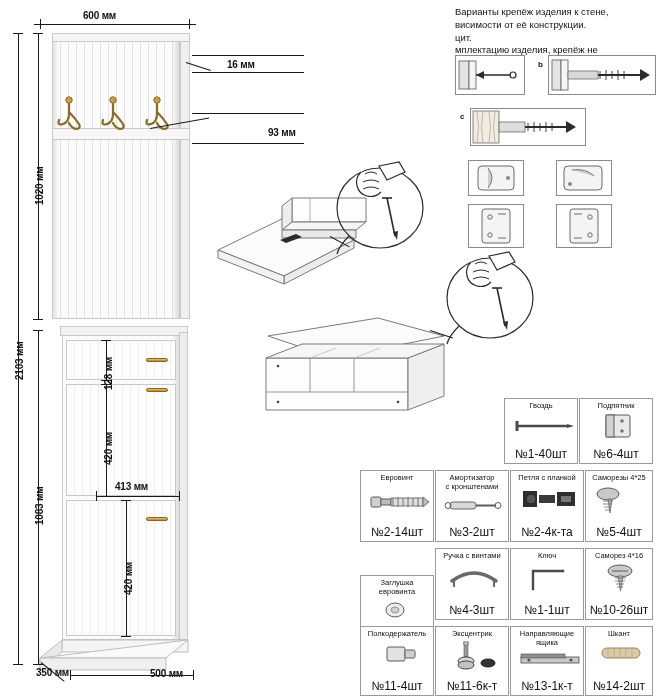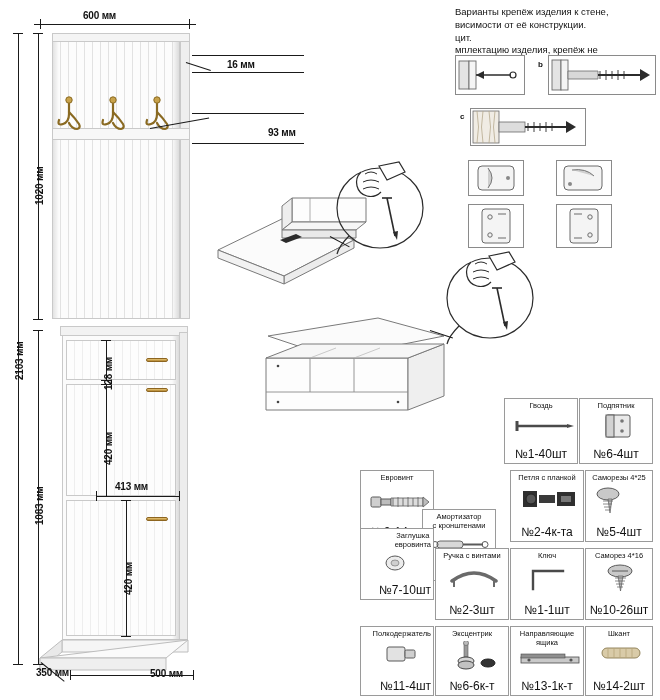--- a/index.html
+++ b/index.html
@@ -400,21 +400,21 @@
         <rect x="6" y="10" width="10" height="10" rx="1.5" fill="#cfcfcf" stroke="#5a5a5a"></rect>
         <rect x="16" y="12" width="10" height="6" fill="#bdbdbd" stroke="#5a5a5a"></rect>
         <path d="M26 11 l32 0 l0 8 l-32 0 z" fill="#ddd" stroke="#5a5a5a" stroke-width="0.8"></path>
         <path d="M28 11 l0 8 M33 10 l0 10 M38 11 l0 8 M43 10 l0 10 M48 11 l0 8 M53 10 l0 10" stroke="#5a5a5a" stroke-width="0.8"></path>
         <path d="M58 10 l6 5 l-6 5 z" fill="#bdbdbd" stroke="#5a5a5a" stroke-width="0.8"></path>
       </svg>
     </div>
     <div class="parts-qty">№2-14шт</div>
   </div>
 
-  <div class="parts-cell" style="left:422px; top:470px; width:74px; height:72px;margin-top:39px;">
+  <div class="parts-cell" style="left:435px; top:470px; width:74px; height:72px;">
     <div class="parts-title" style="white-space:pre-line;">Амортизатор
 с кронштенами</div>
     <div class="parts-art">
       <svg width="70" height="24" viewBox="0 0 70 24" style="position:absolute;left:2px;top:2px;">
         <rect x="10" y="9" width="26" height="7" rx="3" fill="#d8d8d8" stroke="#5a5a5a" stroke-width="0.9"></rect>
         <line x1="36" y1="12.5" x2="56" y2="12.5" stroke="#5a5a5a" stroke-width="2"></line>
         <circle cx="58" cy="12.5" r="3" fill="none" stroke="#5a5a5a" stroke-width="1"></circle>
         <circle cx="8" cy="12.5" r="3" fill="none" stroke="#5a5a5a" stroke-width="1"></circle>
       </svg>
     </div>
@@ -440,42 +440,42 @@
     <div class="parts-art">
       <svg width="64" height="30" viewBox="0 0 64 30" style="position:absolute;left:2px;top:2px;">
         <ellipse cx="18" cy="9" rx="11" ry="6" fill="#c9c9c9" stroke="#5a5a5a"></ellipse>
         <path d="M18 14 l4 0 l-2 14 z" fill="#bdbdbd" stroke="#5a5a5a" stroke-width="0.7"></path>
         <path d="M13 16 l10 0 M13 19 l9 0 M14 22 l7 0 M15 25 l5 0" stroke="#5a5a5a" stroke-width="0.7"></path>
       </svg>
     </div>
     <div class="parts-qty">№5-4шт</div>
   </div>
 
-  <div class="parts-cell" style="left:360px; top:528px; width:74px; height:72px;align-items:flex-end;">
+  <div class="parts-cell" style="left:360px; top:575px; width:74px; height:72px;">
     <div class="parts-title" style="white-space:pre-line;">Заглушка
 евровинта</div>
     <div class="parts-art">
       <svg width="70" height="24" viewBox="0 0 70 24" style="position:absolute;left:2px;top:2px;">
         <ellipse cx="30" cy="12" rx="9" ry="7" fill="#ececec" stroke="#5a5a5a"></ellipse>
         <ellipse cx="30" cy="12" rx="4" ry="3" fill="#cfcfcf" stroke="#777" stroke-width="0.7"></ellipse>
       </svg>
     </div>
     <div class="parts-qty">№7-10шт</div>
   </div>
 
   <div class="parts-cell" style="left:435px; top:548px; width:74px; height:72px;">
     <div class="parts-title">Ручка с винтами</div>
     <div class="parts-art">
       <svg width="70" height="28" viewBox="0 0 70 28" style="position:absolute;left:2px;top:2px;">
         <path d="M12 18 q22 -16 44 0" fill="none" stroke="#6a6a6a" stroke-width="3.5" stroke-linecap="round"></path>
         <line x1="14" y1="18" x2="14" y2="24" stroke="#6a6a6a" stroke-width="2"></line>
         <line x1="54" y1="18" x2="54" y2="24" stroke="#6a6a6a" stroke-width="2"></line>
       </svg>
     </div>
-    <div class="parts-qty">№2-3шт</div>
+    <div class="parts-qty">№4-3шт</div>
   </div>
 
   <div class="parts-cell" style="left:510px; top:548px; width:74px; height:72px;">
     <div class="parts-title">Ключ</div>
     <div class="parts-art">
       <svg width="70" height="32" viewBox="0 0 70 32" style="position:absolute;left:2px;top:2px;">
         <path d="M18 26 L18 8 L48 8" fill="none" stroke="#4a4a4a" stroke-width="2.4" stroke-linecap="square"></path>
       </svg>
     </div>
     <div class="parts-qty">№1-1шт</div>
@@ -487,21 +487,21 @@
       <svg width="64" height="32" viewBox="0 0 64 32" style="position:absolute;left:2px;top:2px;">
         <ellipse cx="30" cy="8" rx="12" ry="6" fill="#c9c9c9" stroke="#5a5a5a"></ellipse>
         <line x1="22" y1="8" x2="38" y2="8" stroke="#5a5a5a"></line>
         <path d="M28 13 l5 0 l-2.5 15 z" fill="#bdbdbd" stroke="#5a5a5a" stroke-width="0.7"></path>
         <path d="M25 15 l11 0 M25 18 l10 0 M26 21 l8 0 M27 24 l6 0" stroke="#5a5a5a" stroke-width="0.7"></path>
       </svg>
     </div>
     <div class="parts-qty">№10-26шт</div>
   </div>
 
-  <div class="parts-cell" style="left:360px; top:626px; width:74px; height:70px;align-items:flex-end;">
+  <div class="parts-cell" style="left:360px; top:626px; width:74px; height:70px;">
     <div class="parts-title">Полкодержатель</div>
     <div class="parts-art">
       <svg width="70" height="26" viewBox="0 0 70 26" style="position:absolute;left:2px;top:2px;">
         <rect x="22" y="6" width="18" height="14" rx="2" fill="#e2e2e2" stroke="#5a5a5a"></rect>
         <rect x="40" y="9" width="10" height="8" rx="1.5" fill="#cfcfcf" stroke="#5a5a5a"></rect>
       </svg>
     </div>
     <div class="parts-qty">№11-4шт</div>
   </div>
 
@@ -509,21 +509,21 @@
     <div class="parts-title">Эксцентрик</div>
     <div class="parts-art">
       <svg width="70" height="30" viewBox="0 0 70 30" style="position:absolute;left:2px;top:2px;">
         <rect x="24" y="2" width="4" height="14" fill="#9a9a9a" stroke="#5a5a5a" stroke-width="0.6"></rect>
         <circle cx="26" cy="2" r="2.5" fill="#bbb" stroke="#5a5a5a" stroke-width="0.6"></circle>
         <ellipse cx="26" cy="20" rx="8" ry="4" fill="#d6d6d6" stroke="#444"></ellipse>
         <ellipse cx="26" cy="24" rx="8" ry="4" fill="#c2c2c2" stroke="#444"></ellipse>
         <ellipse cx="48" cy="22" rx="7" ry="4" fill="#333" stroke="#222"></ellipse>
       </svg>
     </div>
-    <div class="parts-qty">№6-6к-т</div>
+    <div class="parts-qty">№11-6к-т</div>
   </div>
 
   <div class="parts-cell" style="left:510px; top:626px; width:74px; height:70px;">
     <div class="parts-title" style="white-space:pre-line;">Направляющие
 ящика</div>
     <div class="parts-art">
       <svg width="70" height="22" viewBox="0 0 70 22" style="position:absolute;left:2px;top:2px;">
         <rect x="6" y="8" width="58" height="6" fill="#c9c9c9" stroke="#4a4a4a" stroke-width="0.8"></rect>
         <rect x="6" y="5" width="44" height="4" fill="#8f8f8f" stroke="#4a4a4a" stroke-width="0.6"></rect>
         <circle cx="14" cy="11" r="1.6" fill="#555"></circle>

